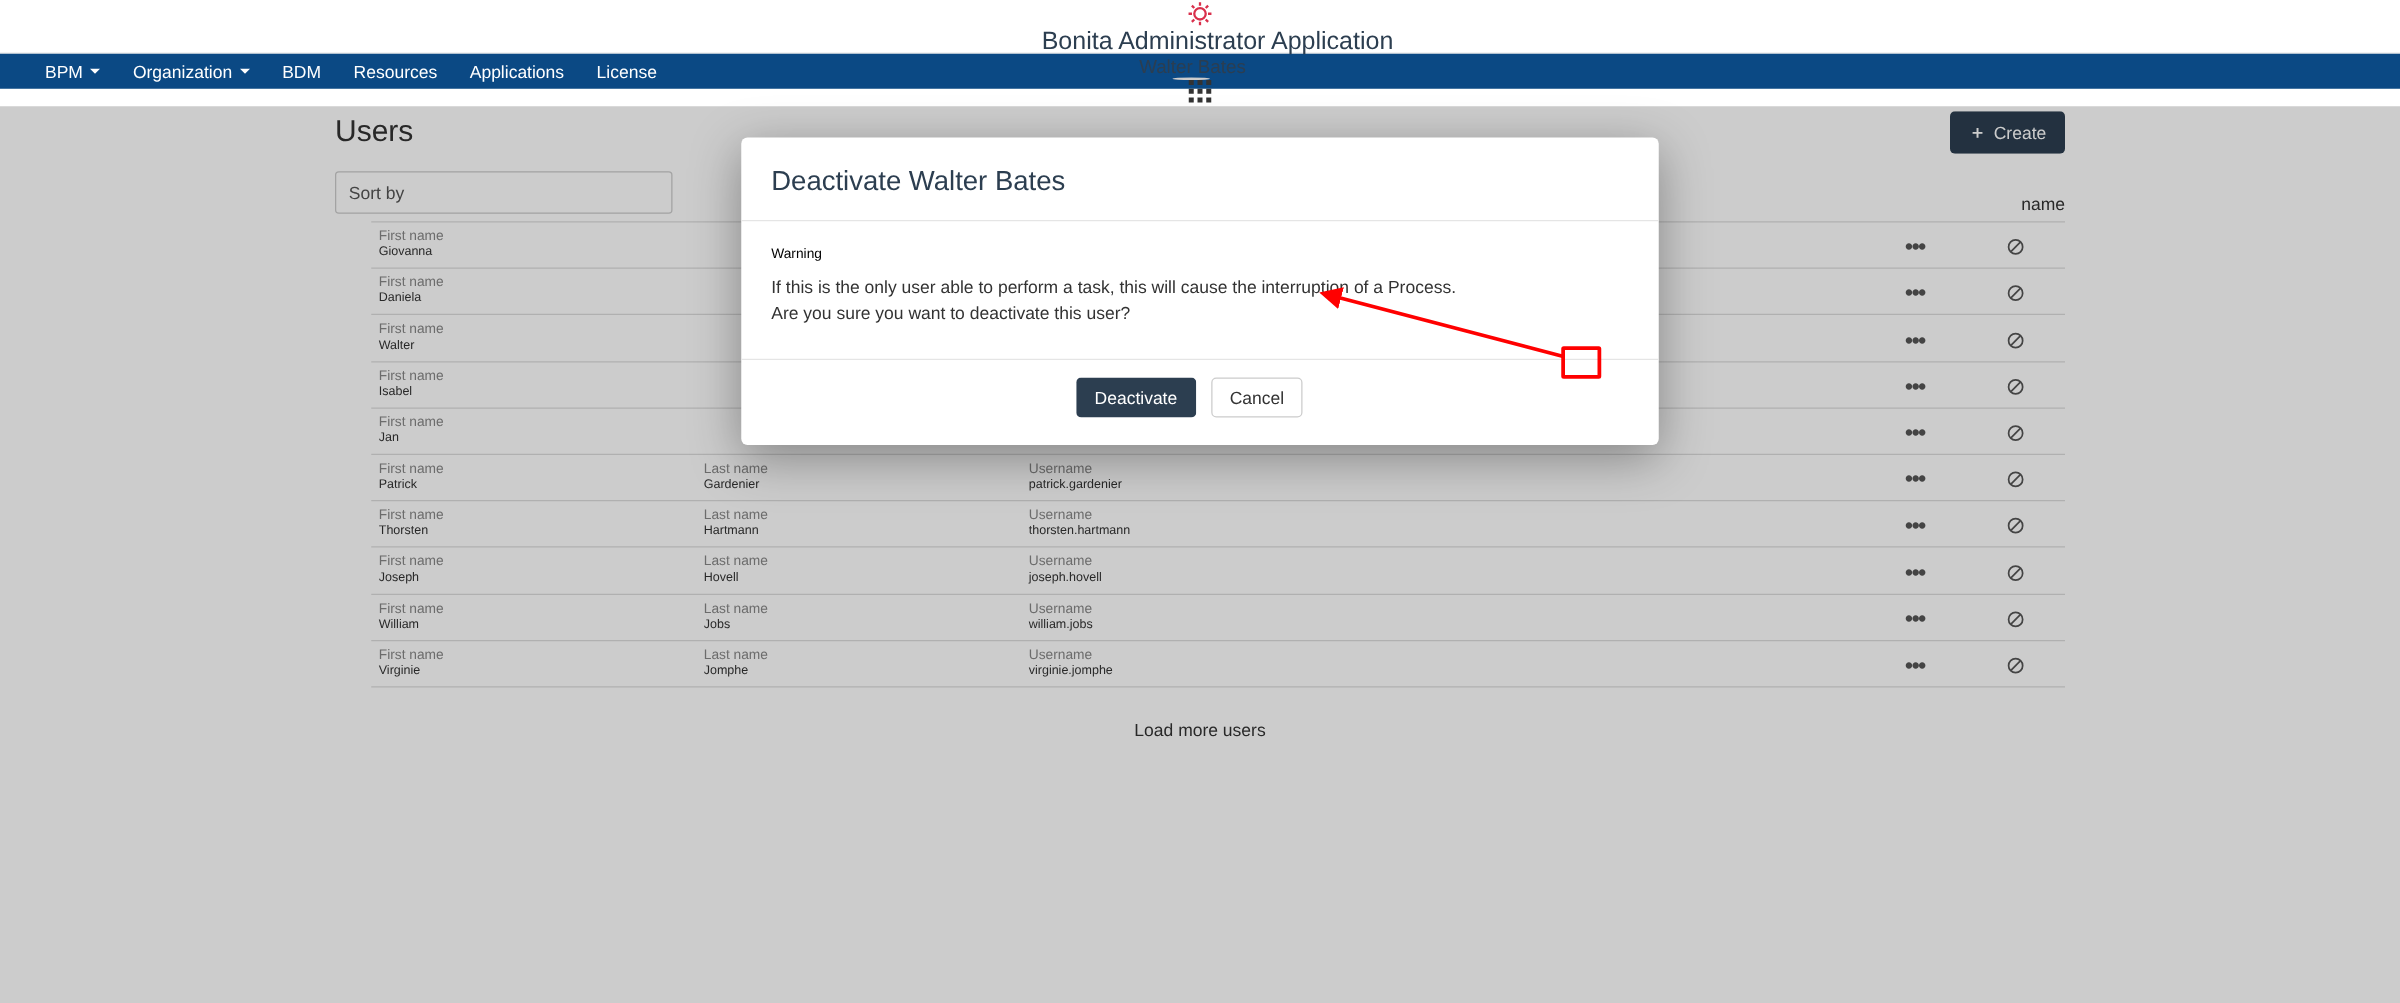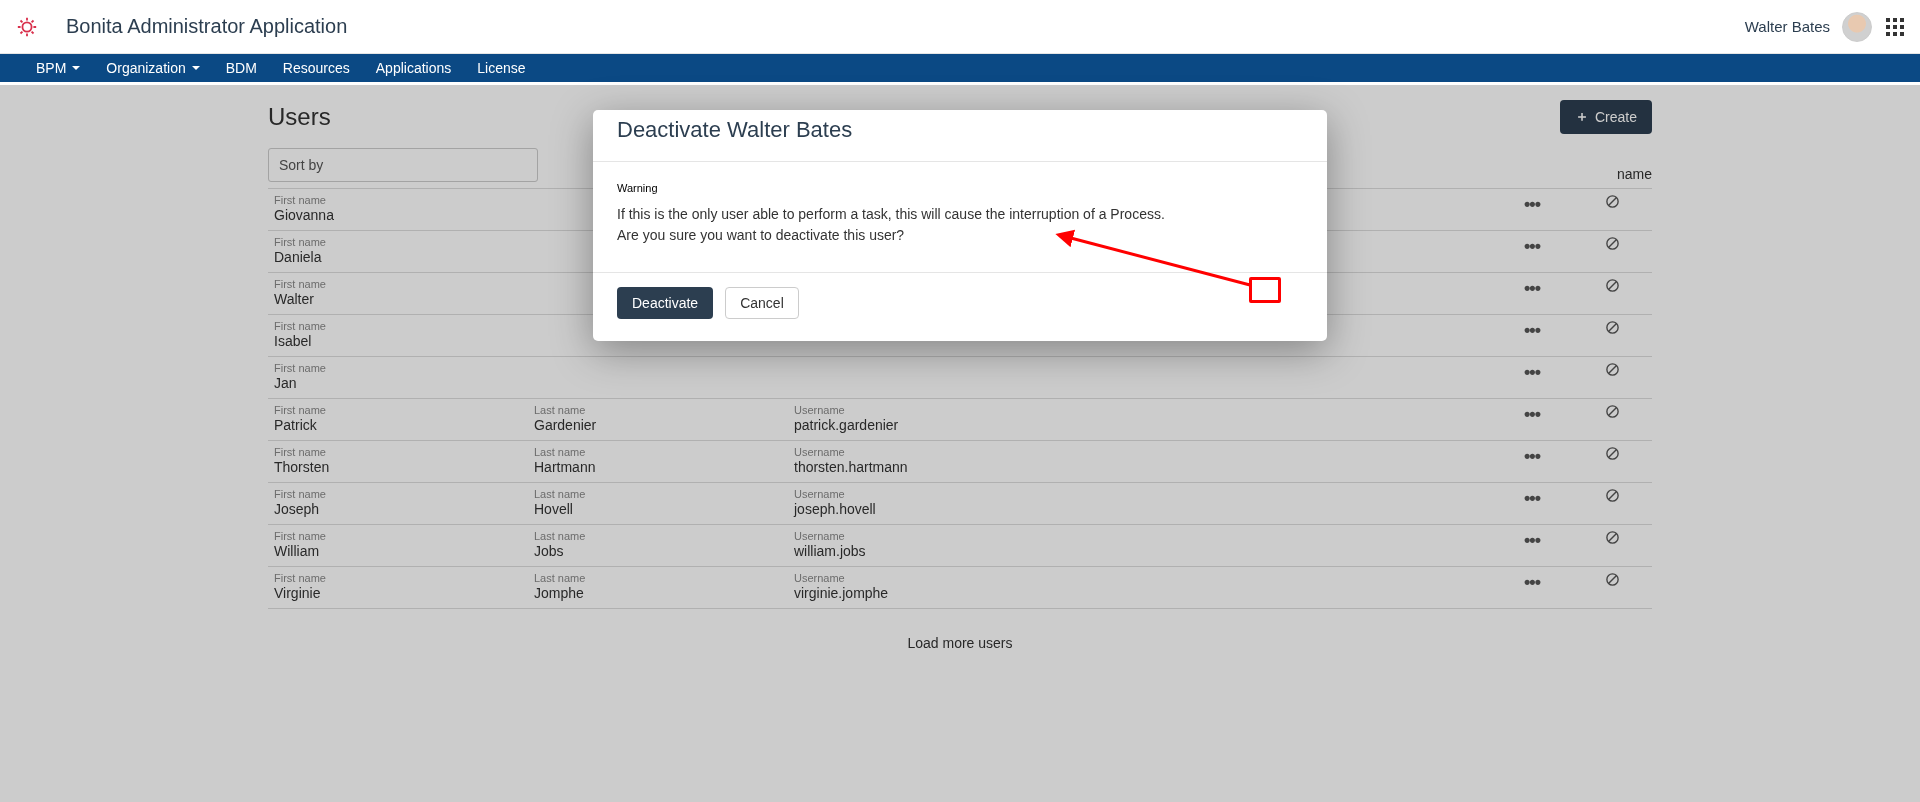--- a/index.html
+++ b/index.html
@@ -1,19 +1,19 @@
 <!DOCTYPE html>
 <html><head>
 <meta charset="utf-8">
 <style>
   * { box-sizing: border-box; margin: 0; padding: 0; }
   body { font-family: "Helvetica Neue", Helvetica, Arial, sans-serif; font-size: 14px; color: #333; background: #fff; width: 1920px; height: 802px; overflow: hidden; position: relative; }
 
   
-  .topbar { height: 54px; border-bottom: 1px solid #e5e5e5; display: flex; align-items: center; padding: 0 16px; }
+  .topbar { height: 43px; border-bottom: 1px solid #e5e5e5; display: flex; align-items: center; padding: 0 16px; flex-direction: column; }
   .topbar .logo { width: 22px; height: 22px; display:flex; align-items:center; justify-content:center; }
   .topbar .app-title { font-size: 20px; color: #2c3e50; margin-left: 28px; font-weight: 400; }
   .topbar .spacer { flex: 1; }
   .topbar .username { color: #2c3e50; font-size: 15px; margin-right: 12px; }
   .topbar .avatar { width: 30px; height: 30px; border-radius: 50%; background: radial-gradient(circle at 50% 38%, #e8c9b0 0 38%, #d0d0d0 42% 100%); border:1px solid #ccc; margin-right: 14px; }
   .topbar .apps-icon { width: 18px; height: 18px; display: grid; grid-template-columns: repeat(3,4px); grid-template-rows: repeat(3,4px); gap: 3px; cursor:pointer;}
   .topbar .apps-icon span { background: #333; width:4px; height:4px; }
 
   
   .navbar { height: 28px; background: #0b4984; display: flex; align-items: center; padding: 0 36px; }
@@ -28,45 +28,45 @@
   .btn-dark { background:#2c3e50; color:#fff; }
   .btn-default { background:#fff; color:#333; border-color:#ccc;}
   .plus-icon { font-weight:bold; margin-right:6px; font-size:14px;}
 
   .toolbar-row { display:flex; align-items:flex-end; gap:20px; margin-bottom:6px;}
   .sort-box { width: 270px; height: 34px; border:1px solid #ccc; border-radius:3px; display:flex; align-items:center; padding:0 10px; color:#555; background:#fff; cursor:pointer;}
   .inactive-label { margin-left:auto; color:#333; font-size:14px;}
 
   
   .user-table { width:100%; }
-  .user-row { display:flex; align-items:flex-start; border-bottom:1px solid #ddd; padding: 5px 0 6px 0; }
+  .user-row { display:flex; align-items:flex-end; border-bottom:1px solid #ddd; padding: 5px 0 6px 0; margin-left: 29px; }
   .user-row:first-child{ border-top:1px solid #ddd;}
   .cell { padding: 0 6px; }
   .cell-first { width: 260px; }
   .cell-last { width: 260px; }
   .cell-user { flex:1; }
   .cell-actions { width: 80px; text-align:center;}
   .cell-deact { width: 80px; text-align:center;}
   .field-label { font-size: 11px; color: #888; line-height:1.2;}
-  .field-value { font-size: 14px; color: #333; line-height:1.2;}
+  .field-value { font-size: 10px; color: #333; line-height:1.2;}
   .dots-icon, .ban-icon { color:#555; cursor:pointer; display:inline-flex; align-items:center; justify-content:center;}
   .dots-icon { font-size:18px; letter-spacing:-1px; font-weight:bold;}
   .ban-icon svg { width:15px; height:15px; }
   .footer-note { text-align:right; font-size:12px; color:#777; margin-top:6px;}
   .load-more { text-align:center; margin-top:26px; color:#333; font-size:14px; cursor:pointer;} 
 
   
   .modal { position:absolute; top:110px; left:50%; transform:translateX(-50%); width:734px; background:#fff; border-radius:5px; box-shadow:0 10px 40px rgba(0,0,0,0.35); z-index:20; }
-  .modal-header { padding: 7px 24px 18px 24px; }
+  .modal-header { padding: 22px 24px 18px 24px; }
   .modal-title { font-size:22px; color:#2c3e50; font-weight:400;}
   .modal-divider { border:none; border-top:1px solid #e5e5e5;}
   .modal-body { padding: 20px 24px 26px 24px; }
   .warning-label { color:#000000; font-size:11px; margin-bottom:10px;}
   .modal-body p { color:#333; font-size:14px; line-height:1.5;}
-  .modal-footer { padding: 14px 41px 22px 24px; display:flex; gap:12px;}
+  .modal-footer { padding: 14px 41px 22px 24px; display:flex; justify-content:center; gap:12px;}
 
   
   .annot-box { position:absolute; border:3px solid #ff0000; width:32px; height:26px; border-radius:2px; z-index:30;}
   .annot-arrow { position:absolute; z-index:30; }
 
   
   .dimmer { position:absolute; top:85px; left:0; right:0; bottom:0; background:rgba(0,0,0,0.20); z-index:10;}
 </style>
 </head>
 <body>

